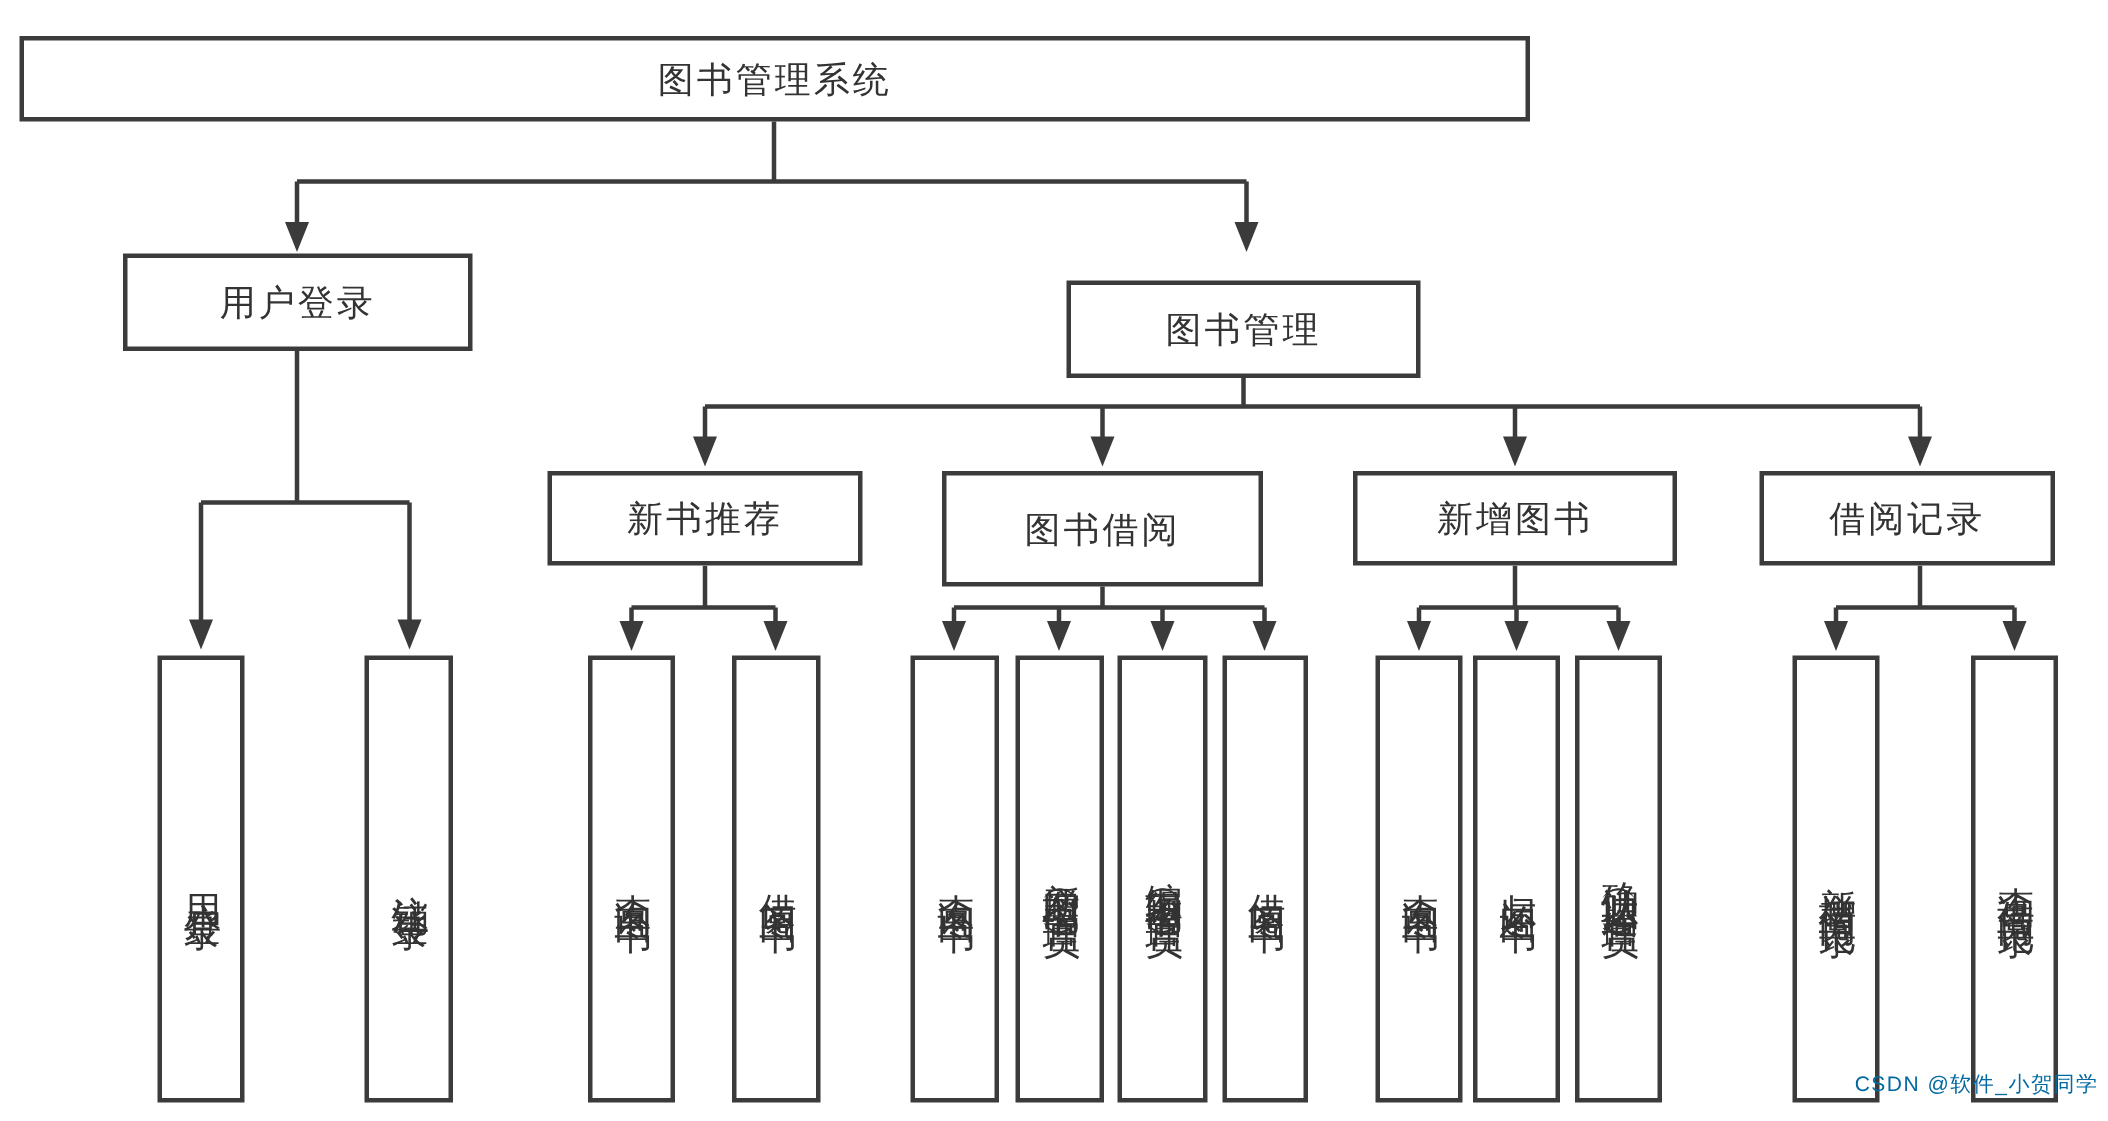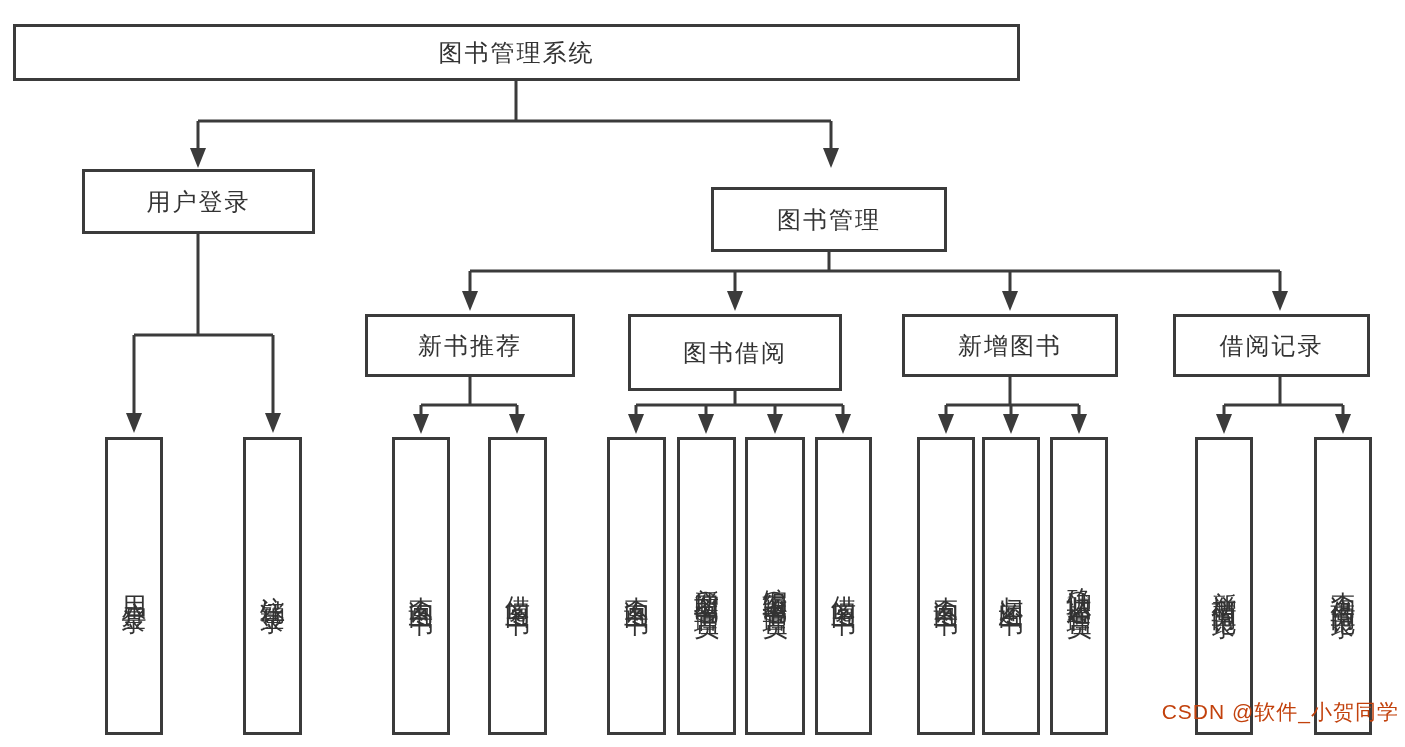--- a/index.html
+++ b/index.html
@@ -14,22 +14,22 @@
   .h-label{font-size:24px;letter-spacing:2px;color:#333333;white-space:nowrap;}
   .v-node .v-label{
     writing-mode:vertical-lr;text-orientation:mixed;
     font-size:25px;letter-spacing:5px;color:#333333;line-height:1;
   }
   .v-node.long .v-label{letter-spacing:4px;}
   #connectors{position:absolute;left:0;top:0;width:1405px;height:747px;}
   #connectors path{stroke:#3b3b3b;stroke-width:3;fill:none;}
   #connectors polygon{fill:#3b3b3b;stroke:none;}
   #watermark{
-    position:absolute;right:6px;top:698px;font-size:21px;letter-spacing:1px;
-    color:#c2410c;white-space:nowrap;
+    position:absolute;right:6px;top:714px;font-size:14px;letter-spacing:1px;
+    color:#0369a1;white-space:nowrap;
   }
 </style>
 </head>
 <body>
 
 <div id="stage">
 
   <svg id="connectors" viewBox="0 0 1405 747" xmlns="http://www.w3.org/2000/svg">
 
     <g>

